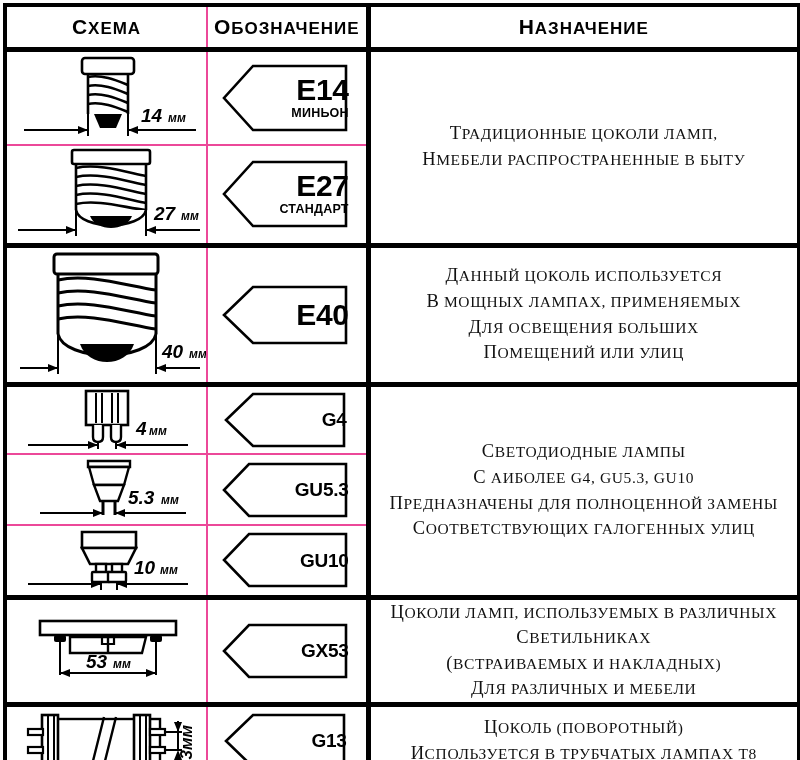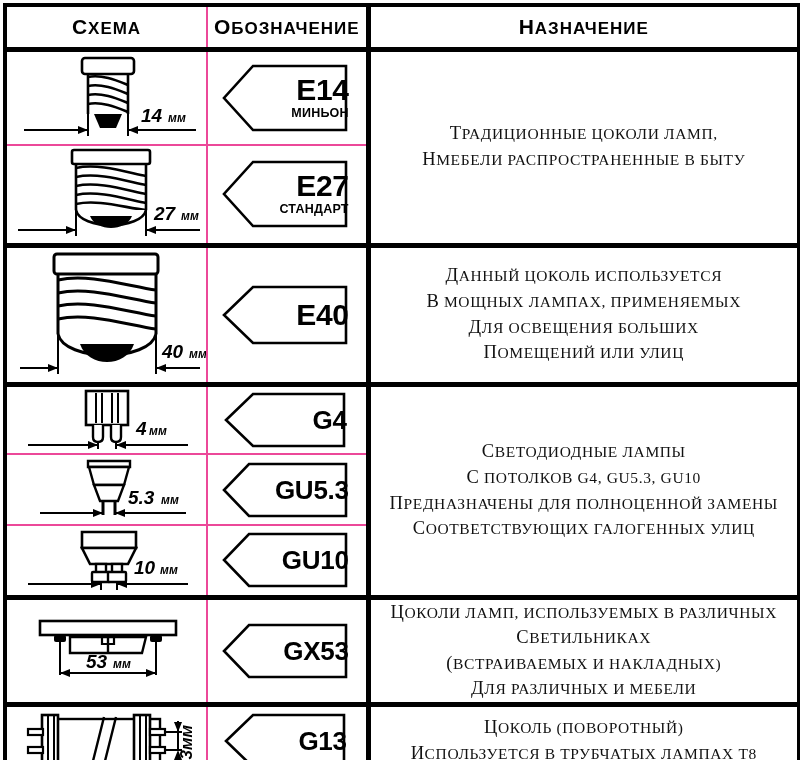--- a/index.html
+++ b/index.html
@@ -88,21 +88,21 @@
     align-items: flex-end;
     justify-content: center;
     width: 100%; height: 100%;
     padding-left: 16px;
   }
   .badge .code {
     font-size: 30px;
     line-height: 1;
     letter-spacing: -0.01em;
   }
-  .badge .code.small { font-size: 26px; }
+  .badge .code.small { font-size: 19px; }
   .badge .sub {
     font-size: 12.5px;
     line-height: 1.1;
     margin-top: 2px;
     letter-spacing: .02em;
     margin-left: 14px;
   }
 
   
   .diagwrap {
@@ -300,21 +300,21 @@
           </svg>
           <div class="txt">
             <span class="code small">G4</span>
           </div>
         </div>
       </div>
     </td>
     <td class="desc thick-left thick-bottom" rowspan="3">
       <div>
         <div class="line"><span><span class="big">С</span><span>ВЕТОДИОДНЫЕ</span></span> <span>ЛАМПЫ</span></div>
-        <div class="line"><span><span class="big">С</span><span></span></span> <span>ПОТОЛКОВ</span> <span>G4,</span> <span>GU5.3,</span> <span>GU10</span></div>
+        <div class="line"><span><span class="big">С</span><span></span></span> <span>АИБОЛЕЕ</span> <span>G4,</span> <span>GU5.3,</span> <span>GU10</span></div>
         <div class="line"><span><span class="big">П</span><span>РЕДНАЗНАЧЕНЫ</span></span> <span>ДЛЯ</span> <span>ПОЛНОЦЕННОЙ</span> <span>ЗАМЕНЫ</span></div>
         <div class="line"><span><span class="big">С</span><span>ООТВЕТСТВУЮЩИХ</span></span> <span>ГАЛОГЕННЫХ</span> <span>УЛИЦ</span></div>
       </div>
     </td>
   </tr>
 
   <tr>
     <td style="height:70px">
       <div class="diagwrap">
         <svg width="196" height="69" viewBox="0 0 196 69">

